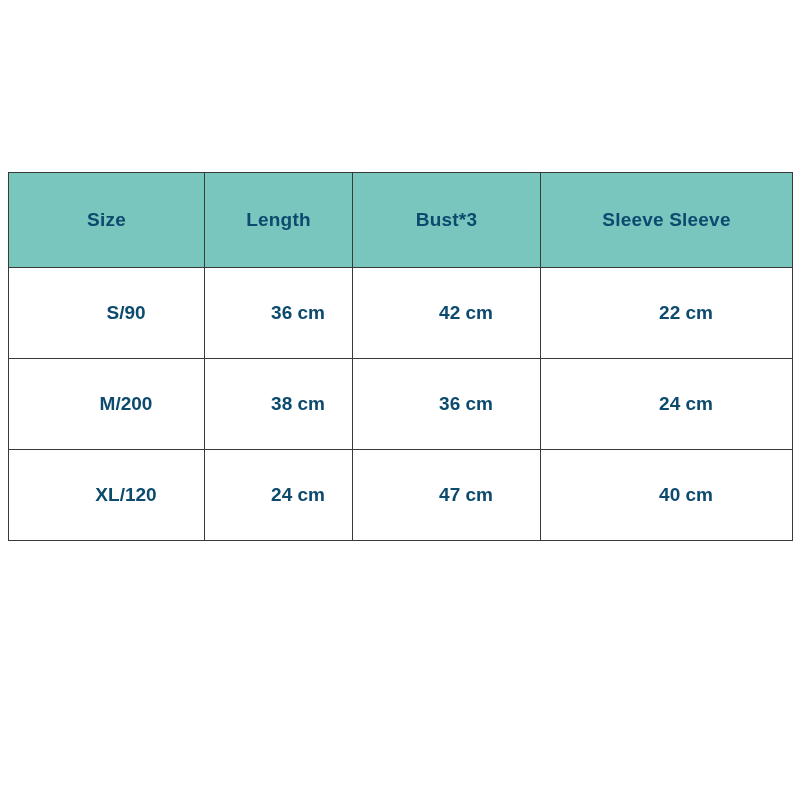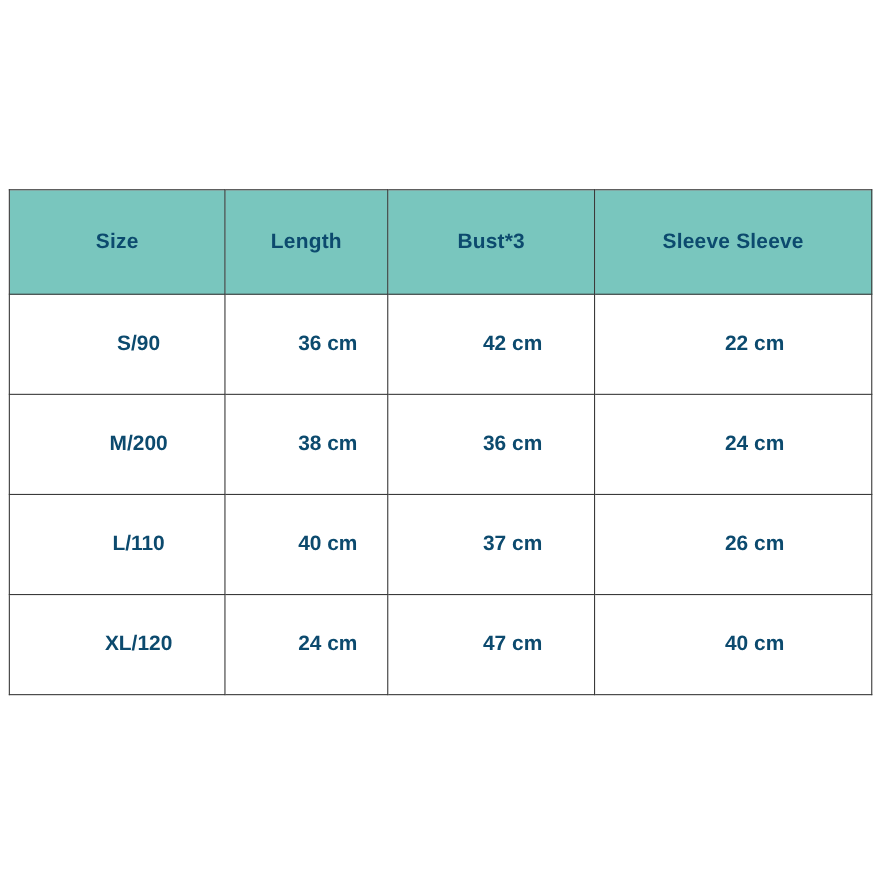--- a/index.html
+++ b/index.html
@@ -85,26 +85,20 @@
         <td>42 cm</td>
         <td>22 cm</td>
       </tr>
       <tr>
         <td>M/200</td>
         <td>38 cm</td>
         <td>36 cm</td>
         <td>24 cm</td>
       </tr>
       <tr>
-        <td>L/110</td>
-        <td>40 cm</td>
-        <td>37 cm</td>
-        <td>26 cm</td>
-      </tr>
-      <tr>
         <td>XL/120</td>
         <td>24 cm</td>
         <td>47 cm</td>
         <td>40 cm</td>
       </tr>
     </tbody>
   </table>
 
 </div>
 

